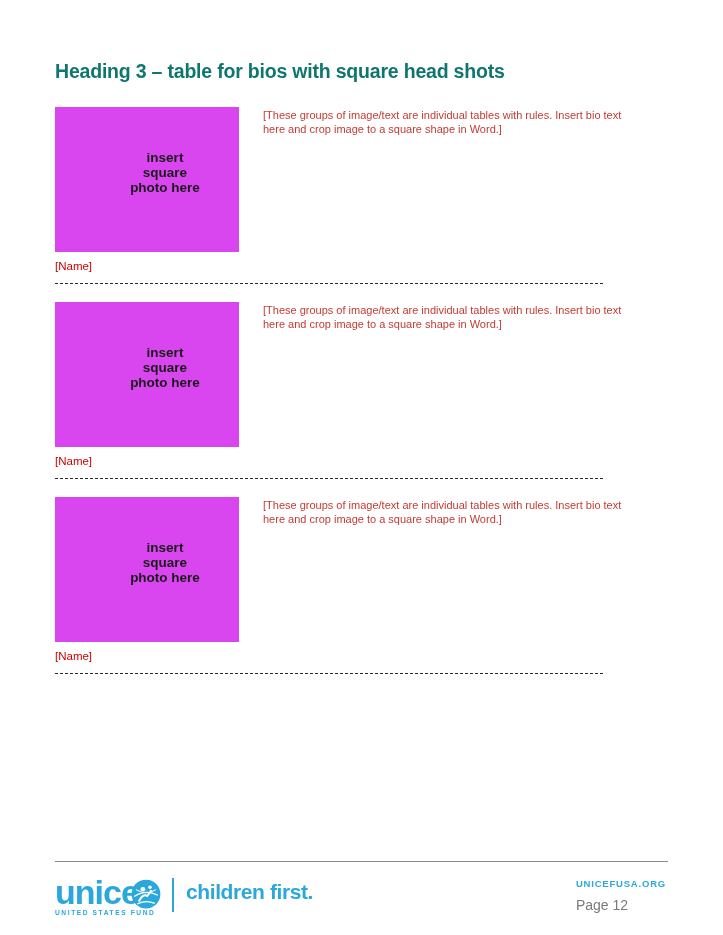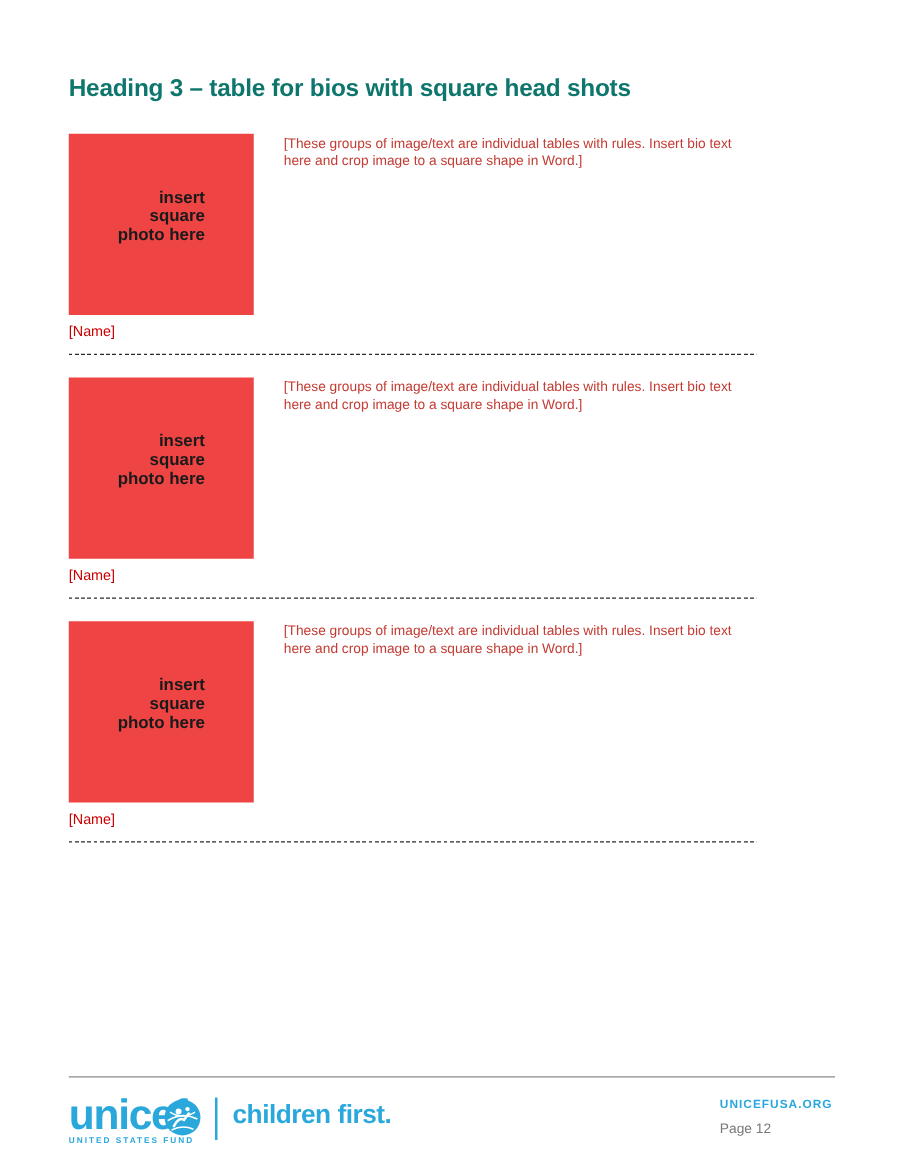--- a/index.html
+++ b/index.html
@@ -34,25 +34,26 @@
     position: relative;
     height: 195px;
   }
 
   .bio-row { display: flex; }
 
   .photo-square {
     flex: none;
     width: 148px;
     height: 145px;
-    background: #ef4444;
+    background: #d946ef;
     display: flex;
     align-items: center;
     justify-content: center;
-    text-align: right;
+    text-align: center;
+    padding-left: 36px;
   }
   .photo-square .ph-text {
     font-size: 13.5px;
     font-weight: bold;
     color: #1a1a1a;
     line-height: 15px;
     margin-top: -14px;
   }
   .photo-square .ph-text span { display: block; }
 
@@ -157,21 +158,21 @@
     flex-direction: column;
   }
   .site-link {
     font-size: 9.5px;
     font-weight: bold;
     letter-spacing: 0.8px;
     color: #2AA8DC;
     text-decoration: none;
   }
   .page-num {
-    font-size: 11px;
+    font-size: 14px;
     color: #7a7a7a;
   }
 </style>
 </head>
 <body>
 
 <div class="page">
 
   <div class="heading">Heading 3 – table for bios with square head shots</div>
 

